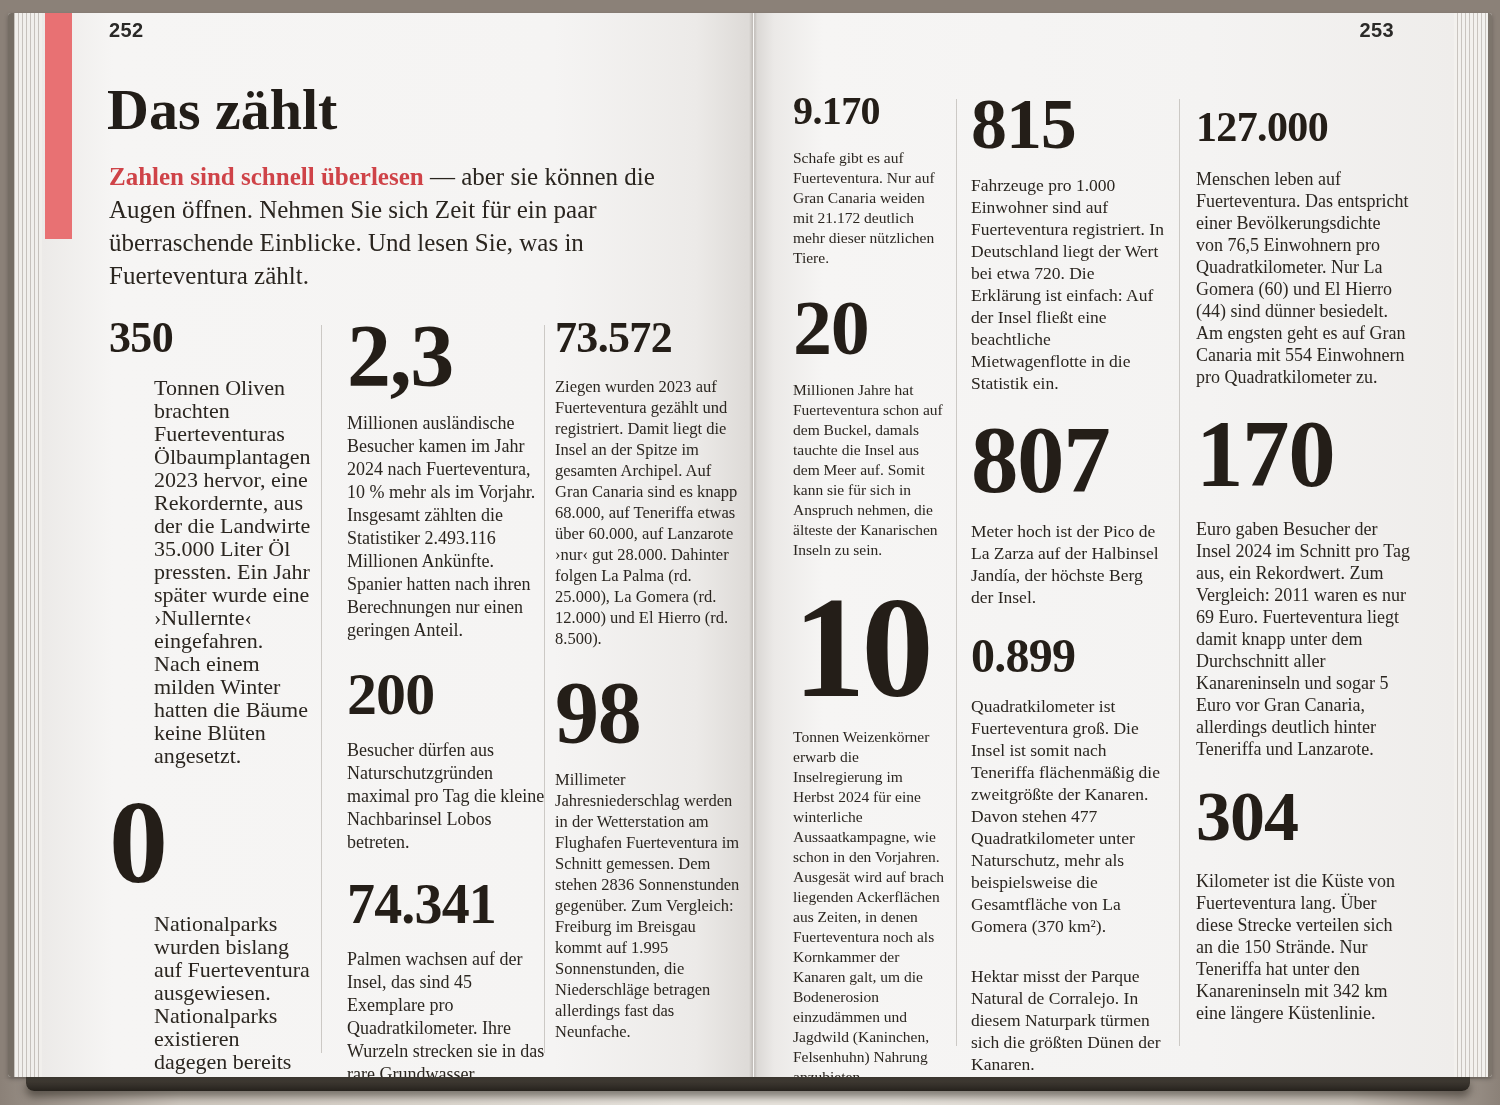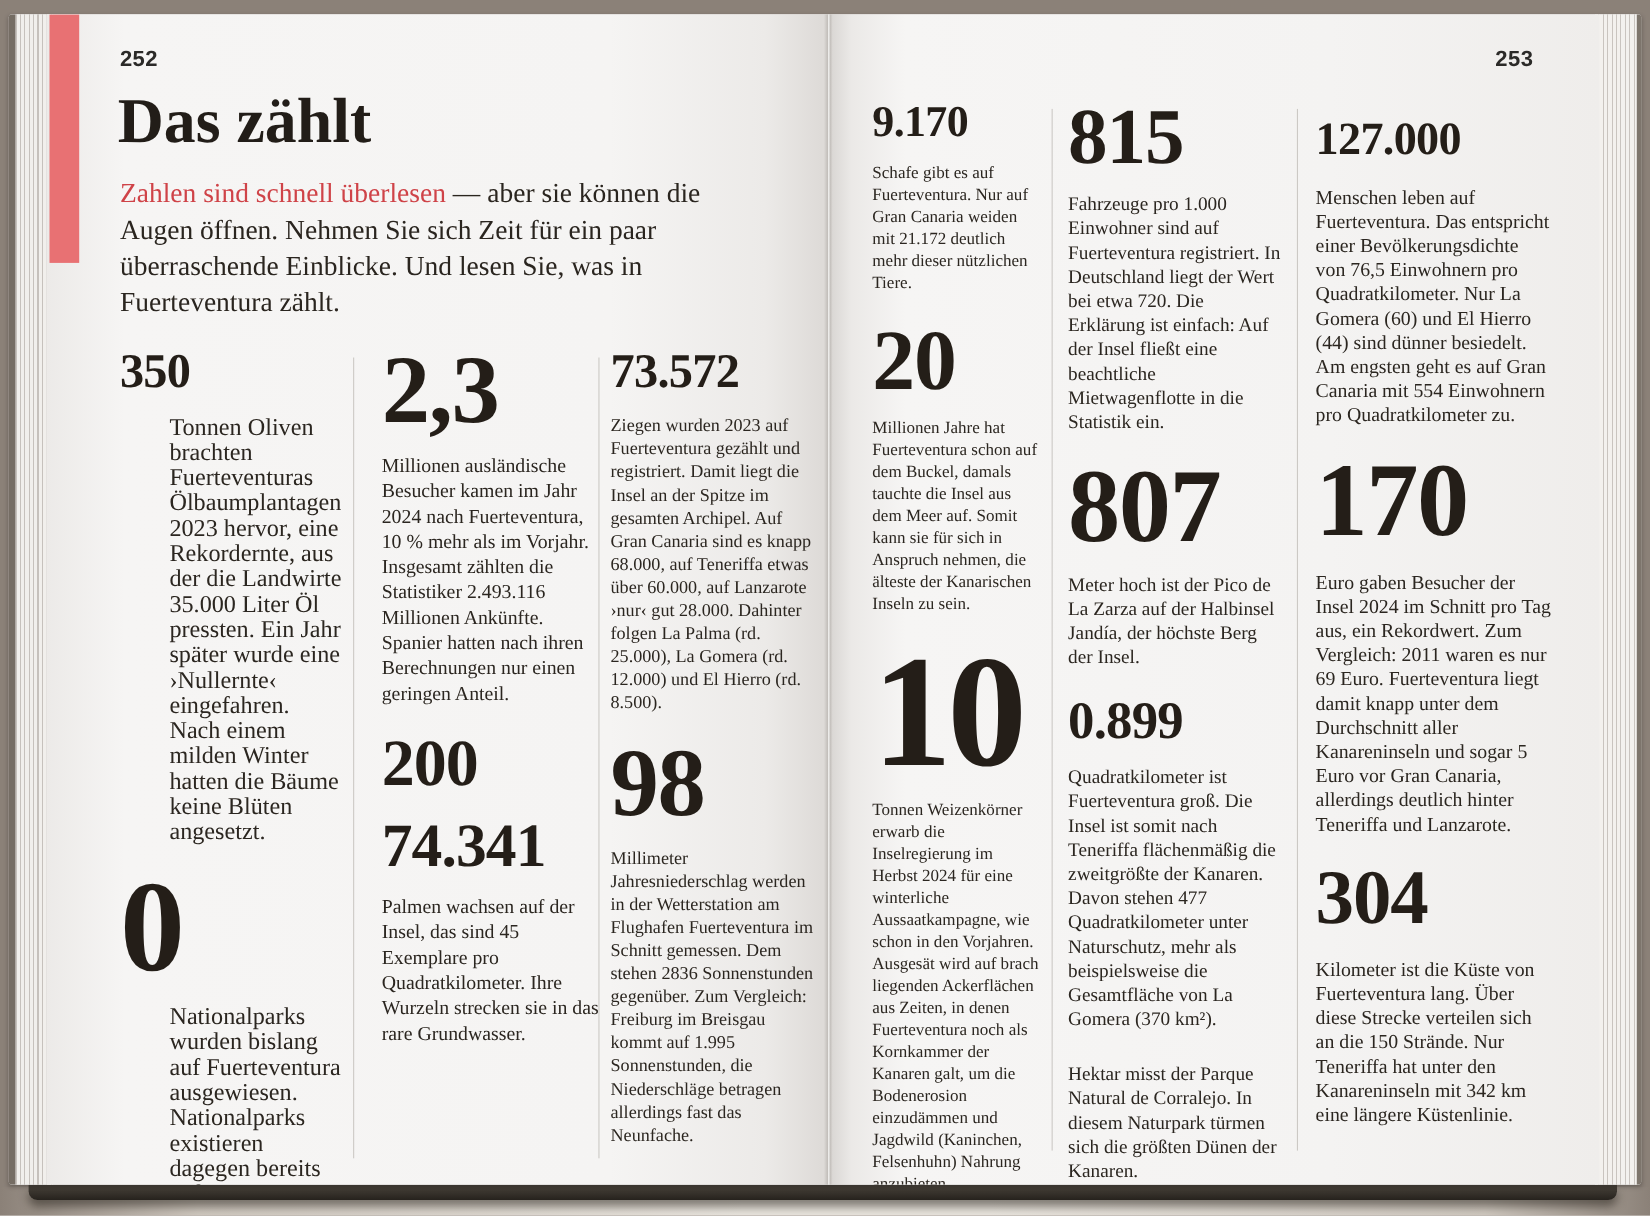--- a/index.html
+++ b/index.html
@@ -61,37 +61,37 @@
     position:absolute;top:0;height:1064px;left:741px;width:8px;
     background:linear-gradient(90deg,rgba(60,50,40,0) 0%,rgba(60,50,40,.18) 45%,#fdfdfc 55%,rgba(60,50,40,.14) 70%,rgba(60,50,40,0) 100%);
   }
 
   .accent-bar{
     position:absolute;left:3px;top:0;width:27px;height:226px;
     background:#e87173;
   }
 
   .pagenum{
-    position:absolute;top:30px;
+    position:absolute;top:6px;
     font-family:"Liberation Sans","DejaVu Sans",sans-serif;
     font-weight:700;font-size:20px;color:#2b2a28;letter-spacing:.02em;
   }
   .pagenum-left{left:67px;}
   .pagenum-right{right:60px;}
 
   .title{
     position:absolute;left:65px;top:68px;margin:0;
     font-size:58px;font-weight:700;color:#221d18;letter-spacing:0;
     line-height:1;
   }
   .lead{
     position:absolute;left:67px;top:147px;width:592px;margin:0;
     font-size:25px;line-height:33px;color:#2a251f;
   }
-  .lead-red{color:#cf4348;font-weight:400;}
+  .lead-red{color:#cf4348;font-weight:700;}
 
   .col{position:absolute;}
   .page-left  .col-1{left:67px; top:307px;width:202px;}
   .page-left  .col-2{left:293px;top:307px;width:202px;margin-left:12px;}
   .page-left  .col-3{left:513px;top:307px;width:187px;}
   .page-right .col-1{left:40px; top:82px; width:153px;}
   .page-right .col-2{left:218px;top:82px; width:195px;}
   .page-right .col-3{left:443px;top:82px; width:215px;}
 
   .divider{position:absolute;width:1px;background:#ccc9c5;}
@@ -151,20 +151,21 @@
         </div>
       </div>
 
       <div class="col col-2">
         <div class="stat">
           <div class="stat-num n88">2,3</div>
           <p class="stat-text">Millionen ausländische Besucher kamen im Jahr 2024 nach Fuerteventura, 10 % mehr als im Vorjahr. Insgesamt zählten die Statistiker 2.493.116 Millionen Ankünfte. Spanier hatten nach ihren Berechnungen nur einen geringen Anteil.</p>
         </div>
         <div class="stat">
           <div class="stat-num n60">200</div>
+          <p class="stat-text">Besucher dürfen aus Naturschutzgründen maximal pro Tag die kleine Nachbarinsel Lobos betreten.</p>
         </div>
         <div class="stat">
           <div class="stat-num n46">74.341</div>
           <p class="stat-text">Palmen wachsen auf der Insel, das sind 45 Exemplare pro Quadratkilometer. Ihre Wurzeln strecken sie in das rare Grundwasser.</p>
         </div>
       </div>
 
       <div class="col col-3">
         <div class="stat">
           <div class="stat-num n44">73.572</div>

